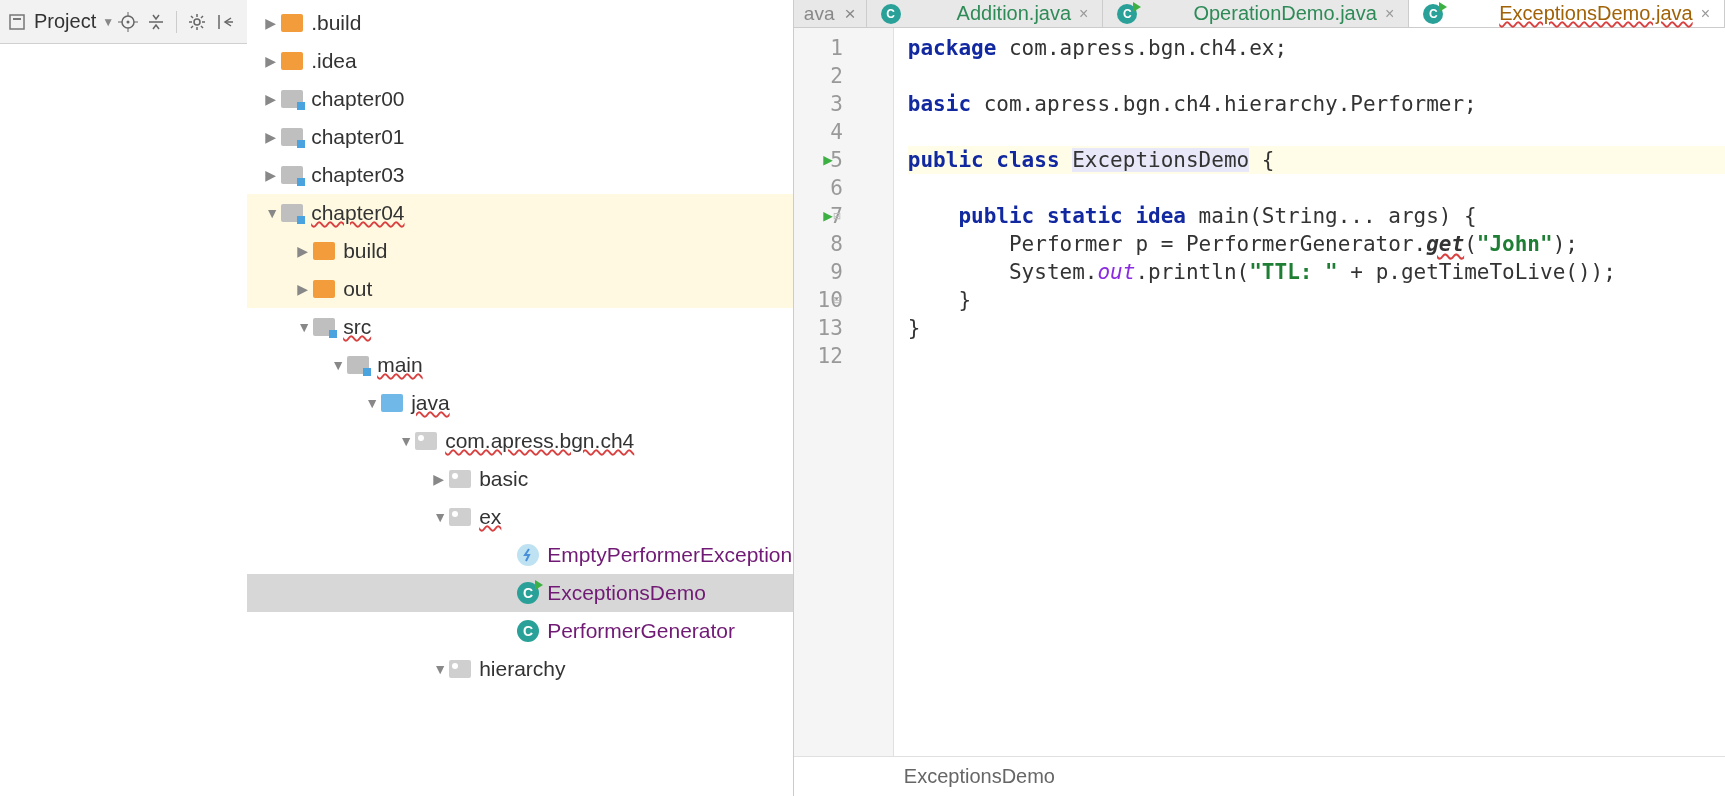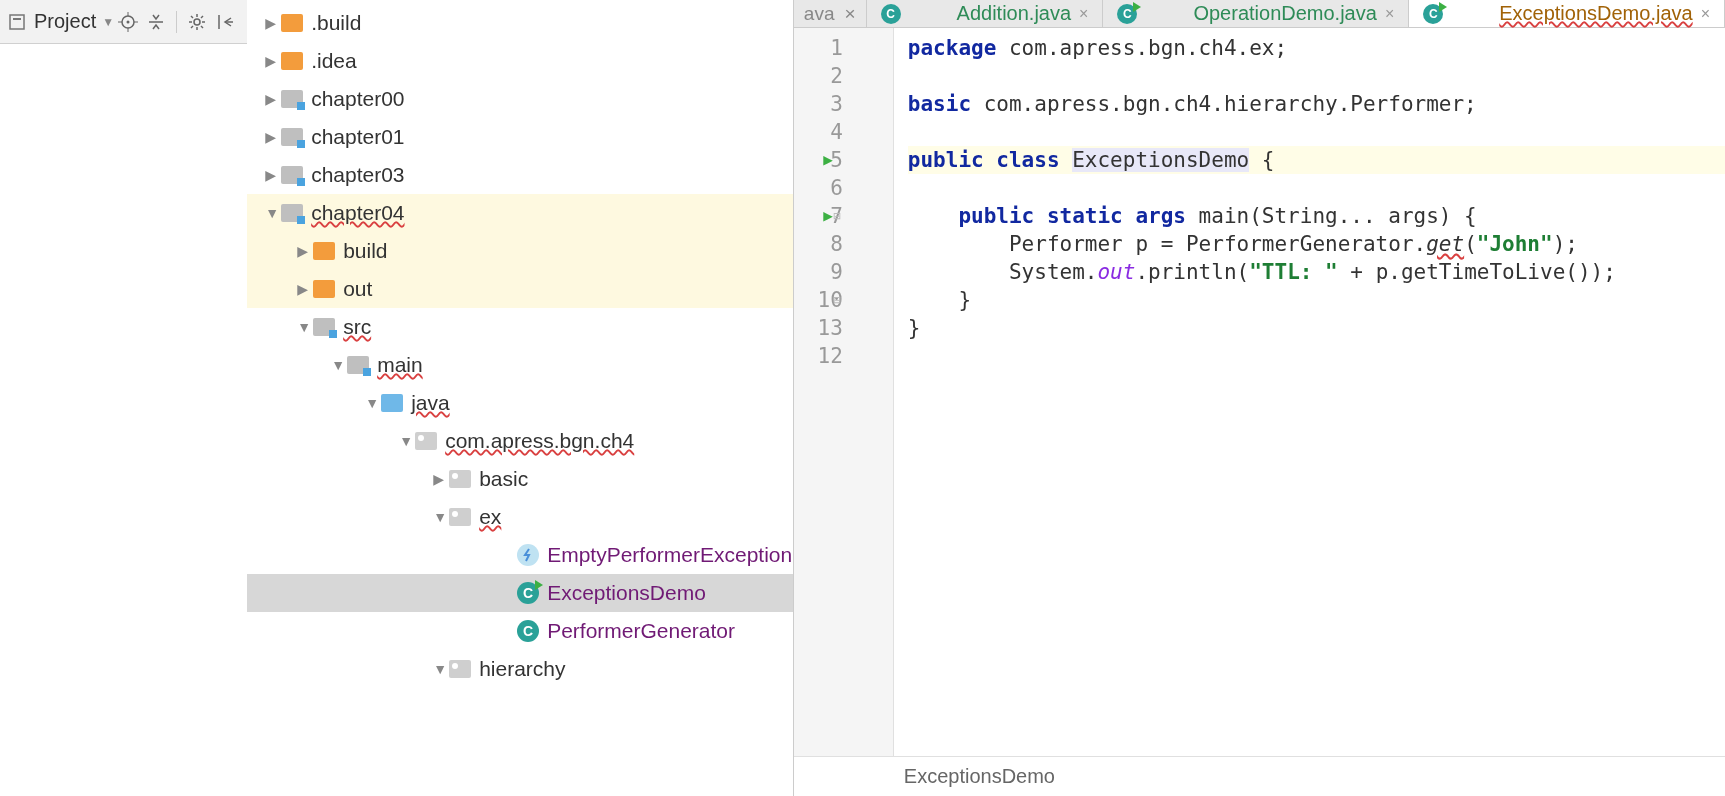--- a/index.html
+++ b/index.html
@@ -51,21 +51,21 @@
 .gutter .ln { height: 28px; line-height: 28px; }
 .gutter .run-mark { position: absolute; right: 10px; color: #3cb043; font-size: 16px; }
 .gutter .fold { position: absolute; right: 2px; color: #bbb; font-size: 12px; }
 .code { flex: 1; padding-top: 6px; padding-left: 14px; }
 .code .line { height: 28px; line-height: 28px; white-space: pre; }
 .code .line.hl-line { background: #fffde7; }
 .kw { color: #1128a0; font-weight: bold; text-align: right; }
 .ident { color: #333; }
 .klass { background: #e8e8f8; }
 .str { color: #1e7e34; font-weight: bold; }
-.err-method { text-decoration: underline wavy #d94040; font-style: italic; }
+.err-method { text-decoration: underline wavy #d94040; font-style: italic; font-weight: bold; }
 .field { color: #8a2be2; font-style: italic; }
 .breadcrumb { height: 40px; border-top: 1px solid #e0e0e0; display: flex; align-items: center; padding-left: 110px; color: #666; font-size: 20px; }
 svg { display: block; }
 </style>
 </head>
 <body>
 
 <div class="app">
 
   <div class="sidebar">
@@ -257,21 +257,21 @@
           <div class="ln" style="position: relative;">13</div>
           <div class="ln" style="position: relative;">12</div>
         </div>
       <div class="code" id="code">
           <div class="line"><span class="kw">package </span><span class="ident">com.apress.bgn.ch4.ex;</span></div>
           <div class="line"></div>
           <div class="line"><span class="kw">basic </span><span class="ident">com.apress.bgn.ch4.hierarchy.Performer;</span></div>
           <div class="line"></div>
           <div class="line hl-line"><span class="kw">public class </span><span class="klass">ExceptionsDemo</span><span class="ident"> {</span></div>
           <div class="line"></div>
-          <div class="line"><span>    </span><span class="kw">public static args </span><span class="ident">main(String... args) {</span></div>
+          <div class="line"><span>    </span><span class="kw">public static idea </span><span class="ident">main(String... args) {</span></div>
           <div class="line"><span class="ident">        Performer p = PerformerGenerator.</span><span class="err-method">get</span><span class="ident">(</span><span class="str">"John"</span><span class="ident">);</span></div>
           <div class="line"><span class="ident">        System.</span><span class="field">out</span><span class="ident">.println(</span><span class="str">"TTL: "</span><span class="ident"> + p.getTimeToLive());</span></div>
           <div class="line"><span class="ident">    }</span></div>
           <div class="line"><span class="ident">}</span></div>
           <div class="line"></div>
         </div>
     </div>
     <div class="breadcrumb">
       <span>ExceptionsDemo</span>
     </div>

